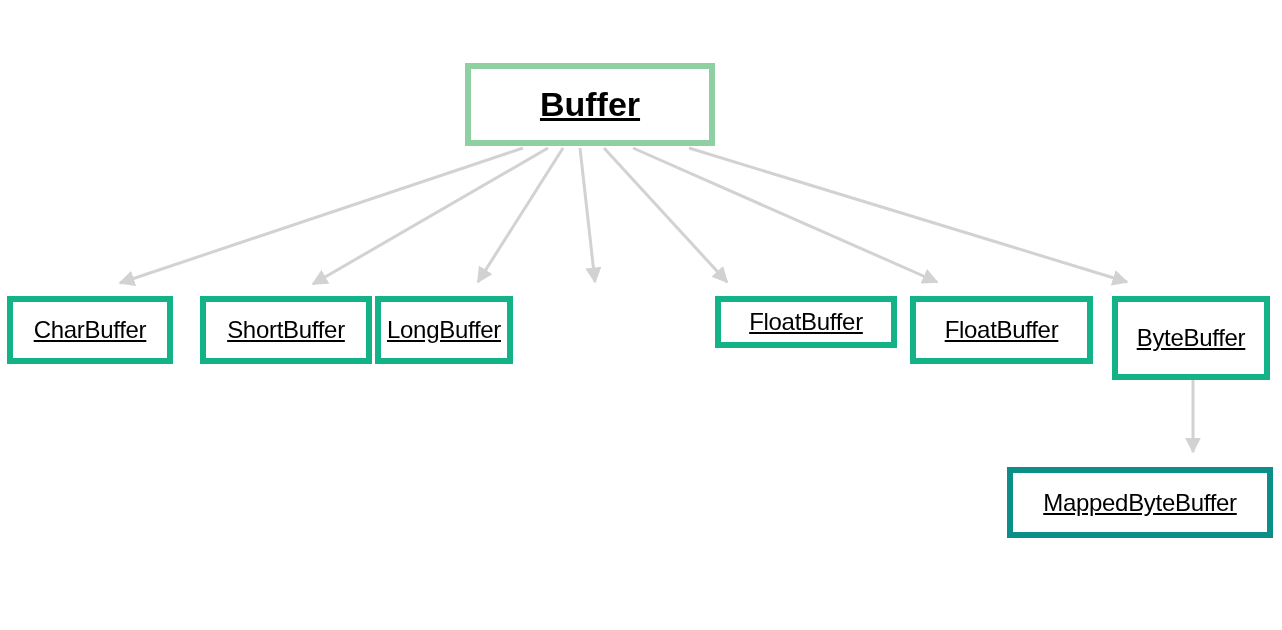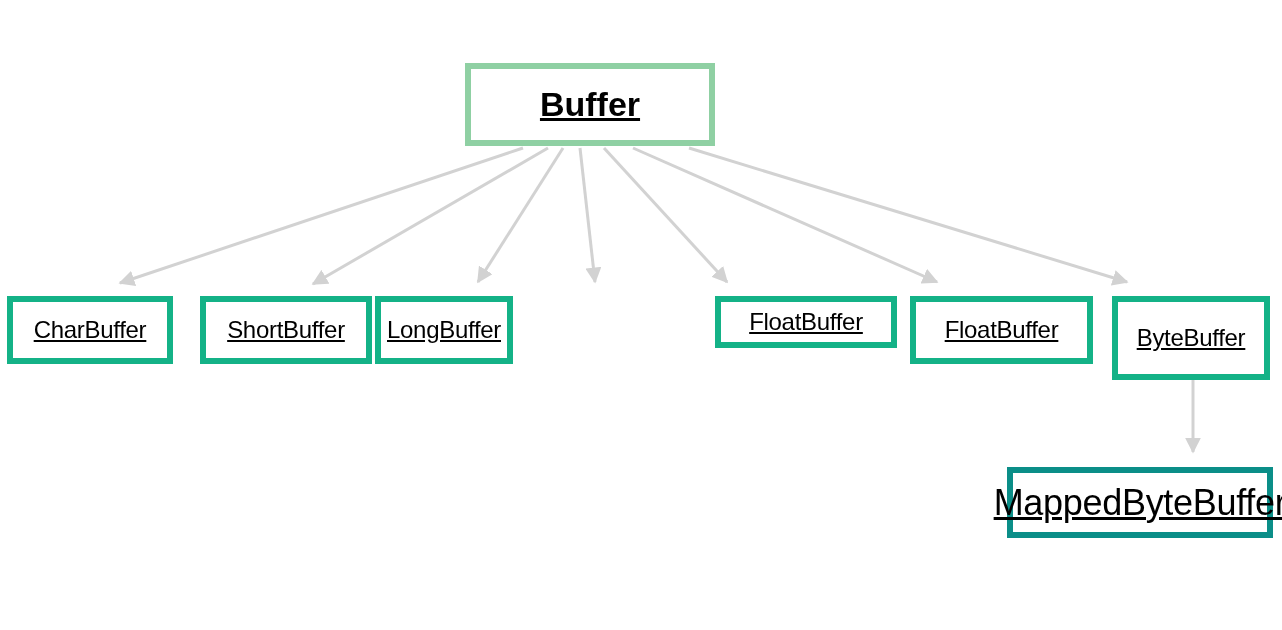--- a/index.html
+++ b/index.html
@@ -51,21 +51,21 @@
     letter-spacing:0px;
   }
   .node-child{
     border:6px solid var(--child-border);
     font-size:24px;
     font-weight:400;
     letter-spacing:-0.3px;
   }
   .node-grandchild{
     border:6px solid var(--grandchild-border);
-    font-size:36px;
+    font-size:24px;
     font-weight:400;
     letter-spacing:-0.3px;
   }
   .node-label{display:inline-block;}
 </style>
 </head>
 <body>
 
 <div class="canvas">
 

